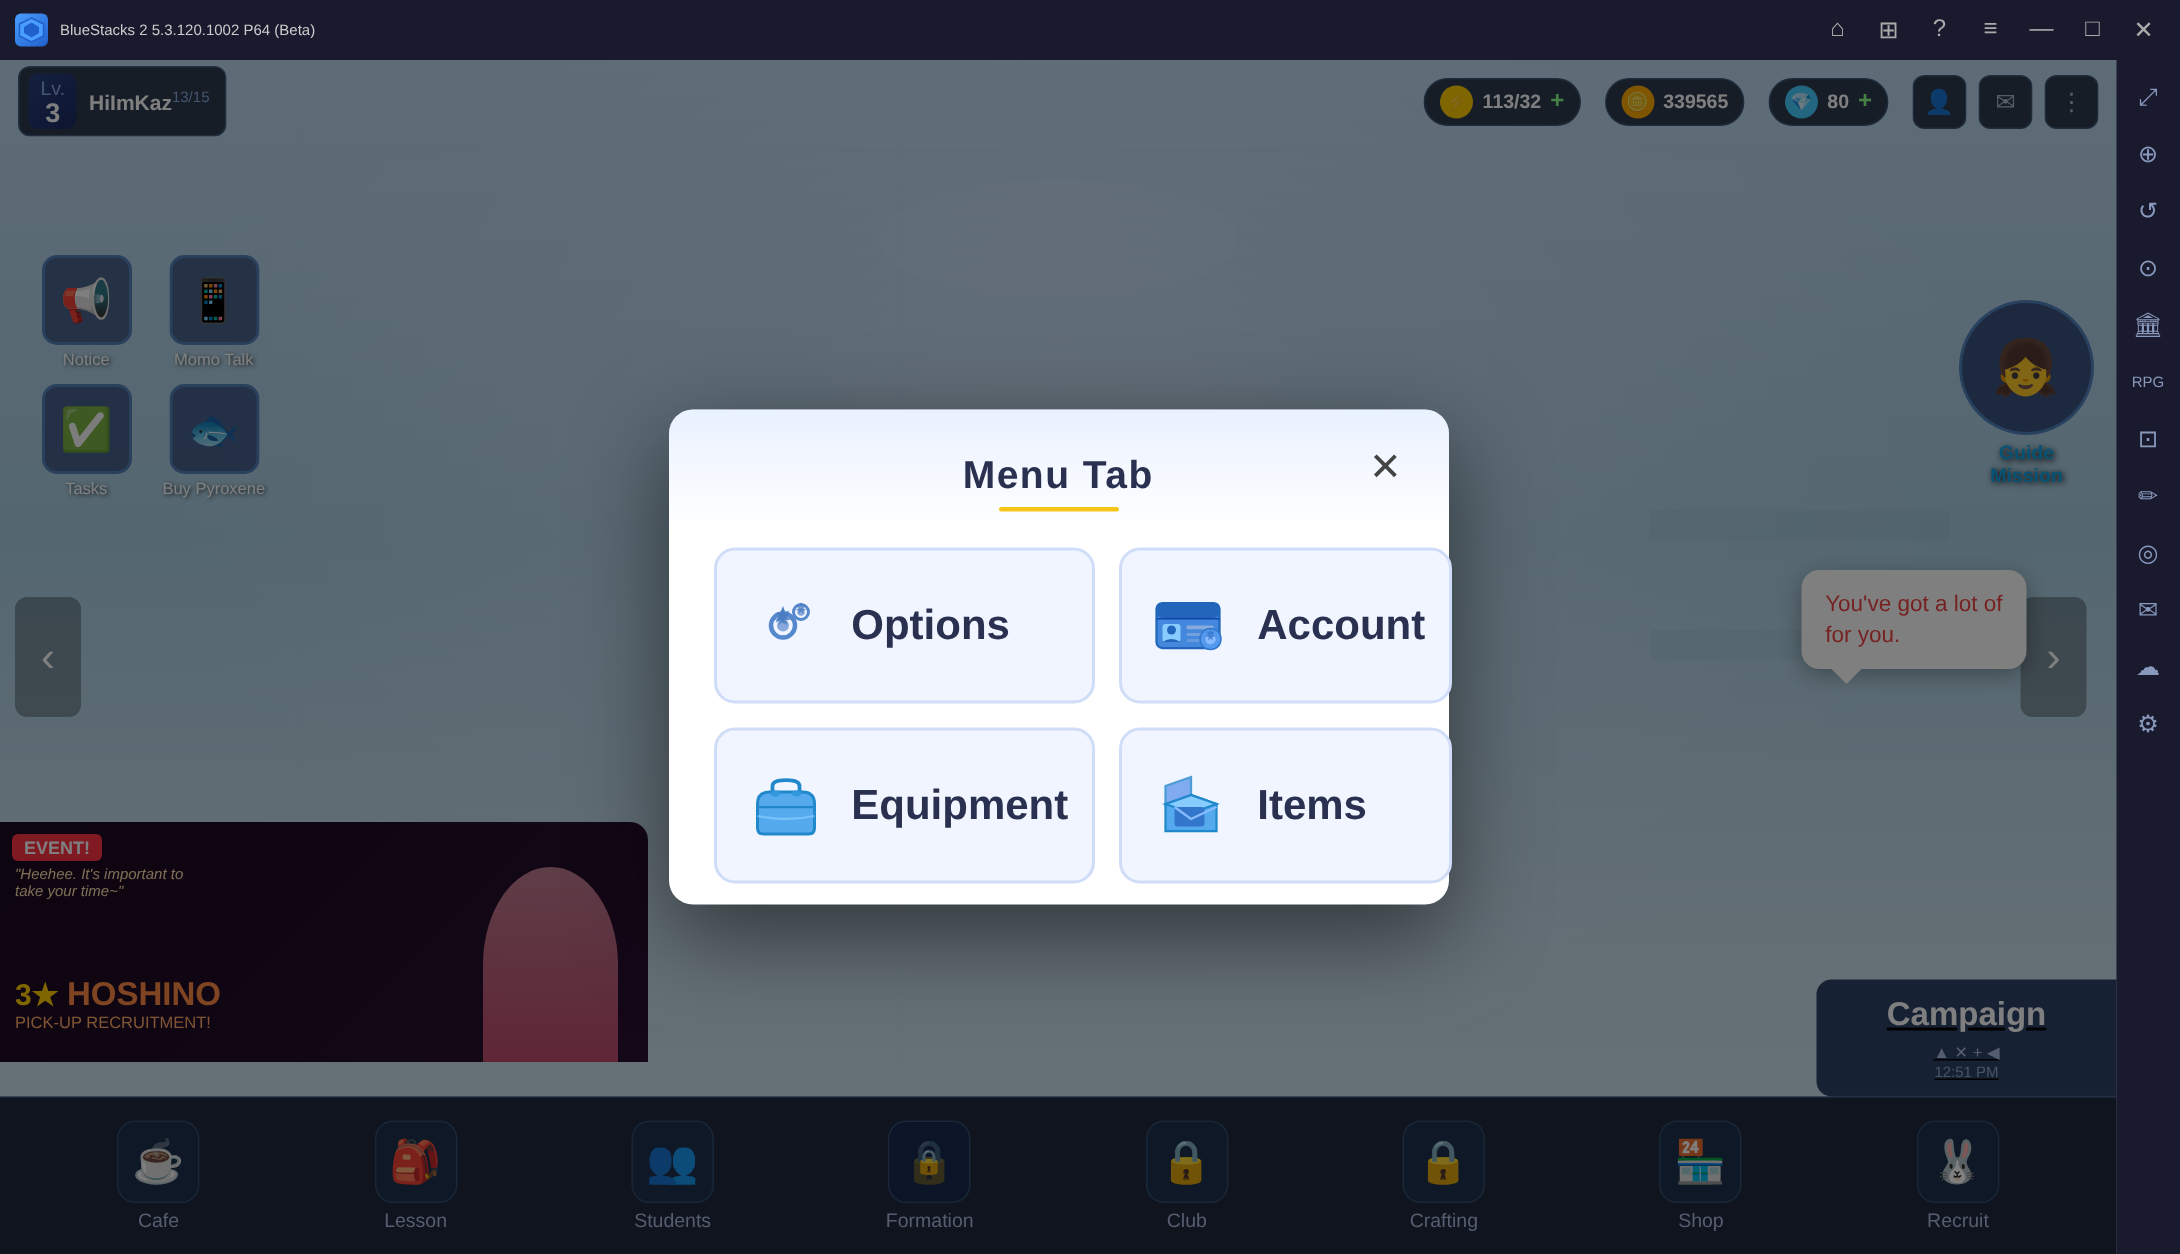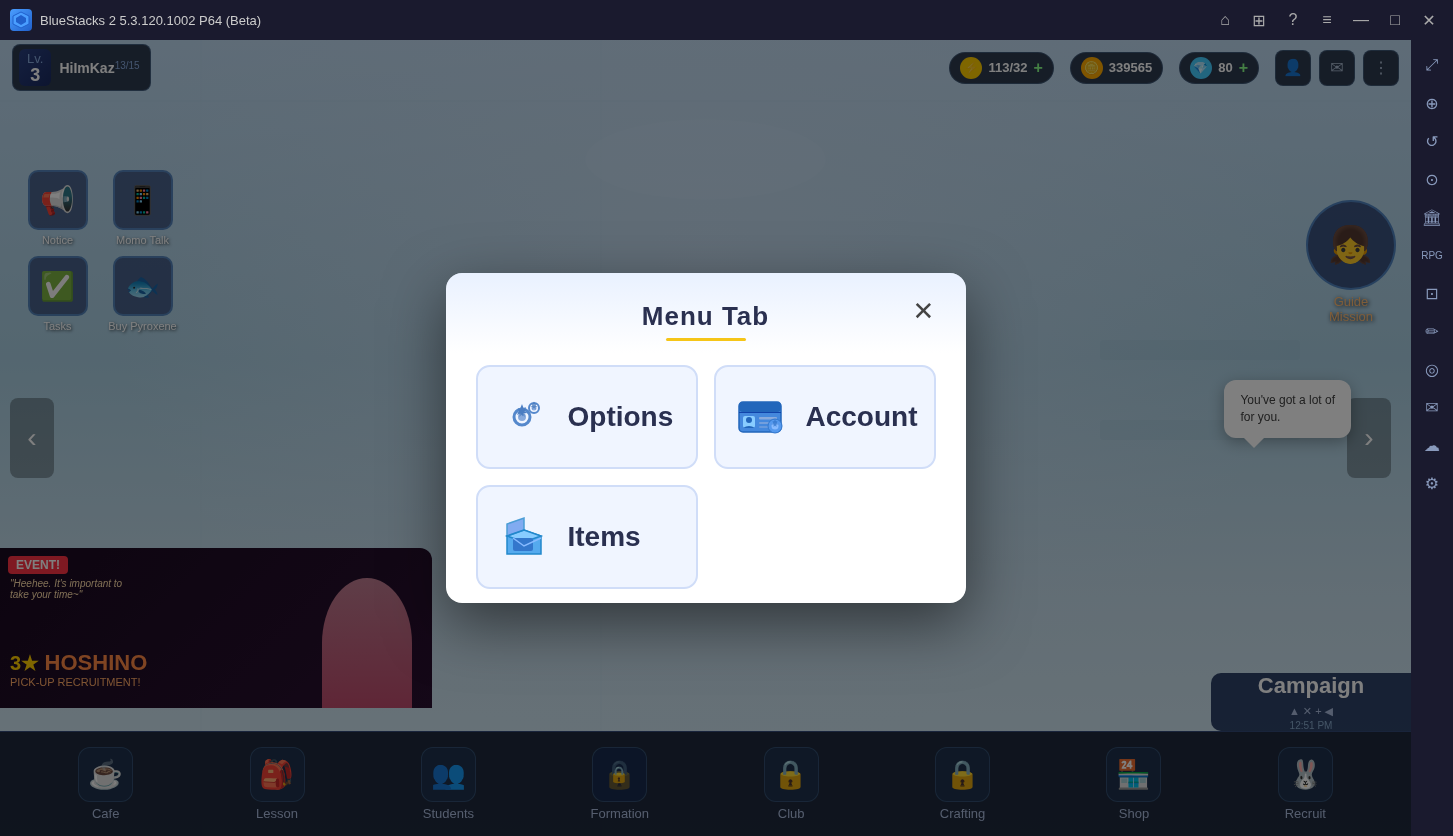--- a/index.html
+++ b/index.html
@@ -50,21 +50,21 @@
       display: flex;
       align-items: center;
       justify-content: center;
       font-size: 11px;
       color: white;
       font-weight: bold;
     }
 
     .titlebar-title {
       color: #ccc;
-      font-size: 13px;
+      font-size: 10px;
       flex: 1;
     }
 
     .titlebar-controls {
       display: flex;
       gap: 6px;
     }
 
     .titlebar-btn {
       width: 28px;
@@ -376,21 +376,23 @@
     }
 
     
     .campaign-panel {
       position: absolute;
       right: 0;
       bottom: 105px;
       width: 200px;
       background: rgba(30,50,90,0.9);
       border-radius: 10px 0 0 10px;
+      padding: 10px;
       z-index: 50;
+      text-decoration: underline;
     }
 
     .campaign-title {
       color: white;
       font-size: 22px;
       font-weight: bold;
       text-align: center;
     }
 
     
@@ -418,23 +420,23 @@
     .guide-mission {
       position: absolute;
       top: 160px;
       right: 10px;
       width: 100px;
       text-align: center;
       z-index: 50;
     }
 
     .guide-label {
-      color: #fdba74;
+      color: #0ea5e9;
       font-size: 13px;
-      font-weight: normal;
+      font-weight: bold;
       text-shadow: 1px 1px 4px black;
     }
 
     
     .chat-bubble {
       position: absolute;
       top: 340px;
       right: 60px;
       background: white;
       border-radius: 12px;
@@ -448,22 +450,22 @@
       content: '';
       position: absolute;
       bottom: -10px;
       left: 20px;
       border: 10px solid transparent;
       border-top-color: white;
       border-bottom: 0;
     }
 
     .chat-text {
-      color: #404040;
-      font-size: 12px;
+      color: #ef4444;
+      font-size: 15px;
       line-height: 1.4;
     }
 
     
     .modal-overlay {
       position: absolute;
       inset: 0;
       background: rgba(0,0,0,0.5);
       display: flex;
       align-items: center;
@@ -787,20 +789,38 @@
               <rect x="26" y="38" width="16" height="2" rx="1" fill="#88aadd" opacity="0.5"></rect>
 
               <circle cx="42" cy="38" r="7" fill="#5599ee" stroke="#3377cc" stroke-width="1"></circle>
               <circle cx="42" cy="38" r="3.5" fill="#88bbff"></circle>
               <path d="M42 31 l1 2.5 1.5-0.8 -0.8 2.5 2 1 -2.5 0.3 0.3 2.5 -1.5-1.5 -1.5 1.5 0.3-2.5 -2.5-0.3 2-1 -0.8-2.5 1.5 0.8 Z" fill="#3377cc" opacity="0.8"></path>
             </svg>
           </div>
           <span class="menu-card-label">Account</span>
         </div>
 
+        <div class="menu-card">
+          <div class="menu-card-icon">
+            <svg width="58" height="58" viewBox="0 0 58 58">
+
+              <path d="M10 28 Q10 20 18 20 L40 20 Q48 20 48 28 L48 44 Q48 48 44 48 L14 48 Q10 48 10 44 Z" fill="#55aaee" stroke="#2288cc" stroke-width="2"></path>
+
+              <path d="M20 20 L20 16 Q20 12 29 12 Q38 12 38 16 L38 20" fill="none" stroke="#2288cc" stroke-width="2.5"></path>
+
+              <line x1="10" y1="30" x2="48" y2="30" stroke="#2288cc" stroke-width="1.5"></line>
+
+              <path d="M10 36 Q29 40 48 36" fill="none" stroke="#88ccff" stroke-width="1.5" opacity="0.7"></path>
+
+              <ellipse cx="22" cy="21" rx="3" ry="2" fill="#3399dd"></ellipse>
+              <ellipse cx="36" cy="21" rx="3" ry="2" fill="#3399dd"></ellipse>
+            </svg>
+          </div>
+          <span class="menu-card-label">Equipment</span>
+        </div>
 
         <div class="menu-card">
           <div class="menu-card-icon">
             <svg width="58" height="58" viewBox="0 0 58 58">
 
               <path d="M12 28 L29 22 L46 28 L46 46 L12 46 Z" fill="#55aaee" stroke="#2288cc" stroke-width="1.5"></path>
 
               <path d="M12 28 L29 22 L46 28 L29 34 Z" fill="#88ccff" stroke="#2288cc" stroke-width="1.5"></path>
 
               <path d="M12 28 L12 16 L29 10 L29 22 Z" fill="#6699ee" stroke="#2288cc" stroke-width="1.5" opacity="0.8"></path>

